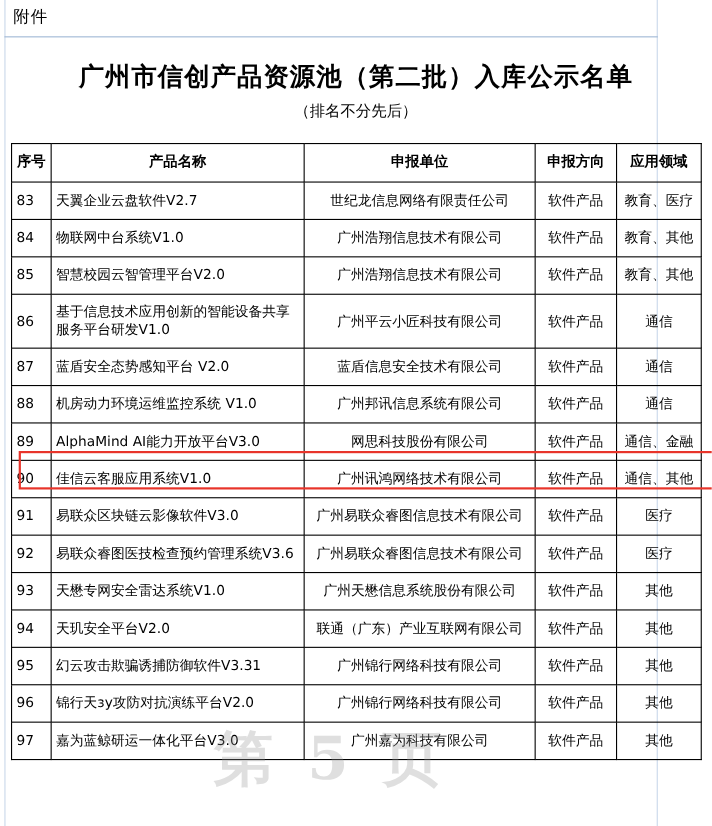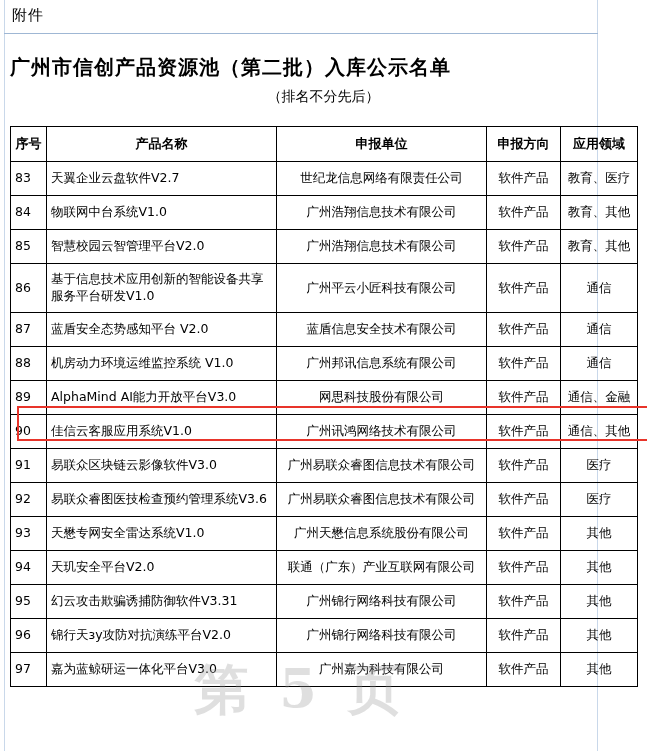--- a/index.html
+++ b/index.html
@@ -54,22 +54,22 @@
   }
 
   .doc {
     position: absolute;
     top: 40px;
     left: 10px;
     width: 627px;
   }
 
   .title {
-    text-align: left;
-    font-size: 20px;
+    text-align: center;
+    font-size: 23px;
     font-weight: bold;
     font-family: "DejaVu Serif", "Liberation Serif", serif;
     letter-spacing: 1px;
     padding-top: 14px;
     white-space: nowrap;
   }
   .subtitle {
     text-align: center;
     font-size: 14px;
     font-family: "DejaVu Sans", "Liberation Sans", sans-serif;

